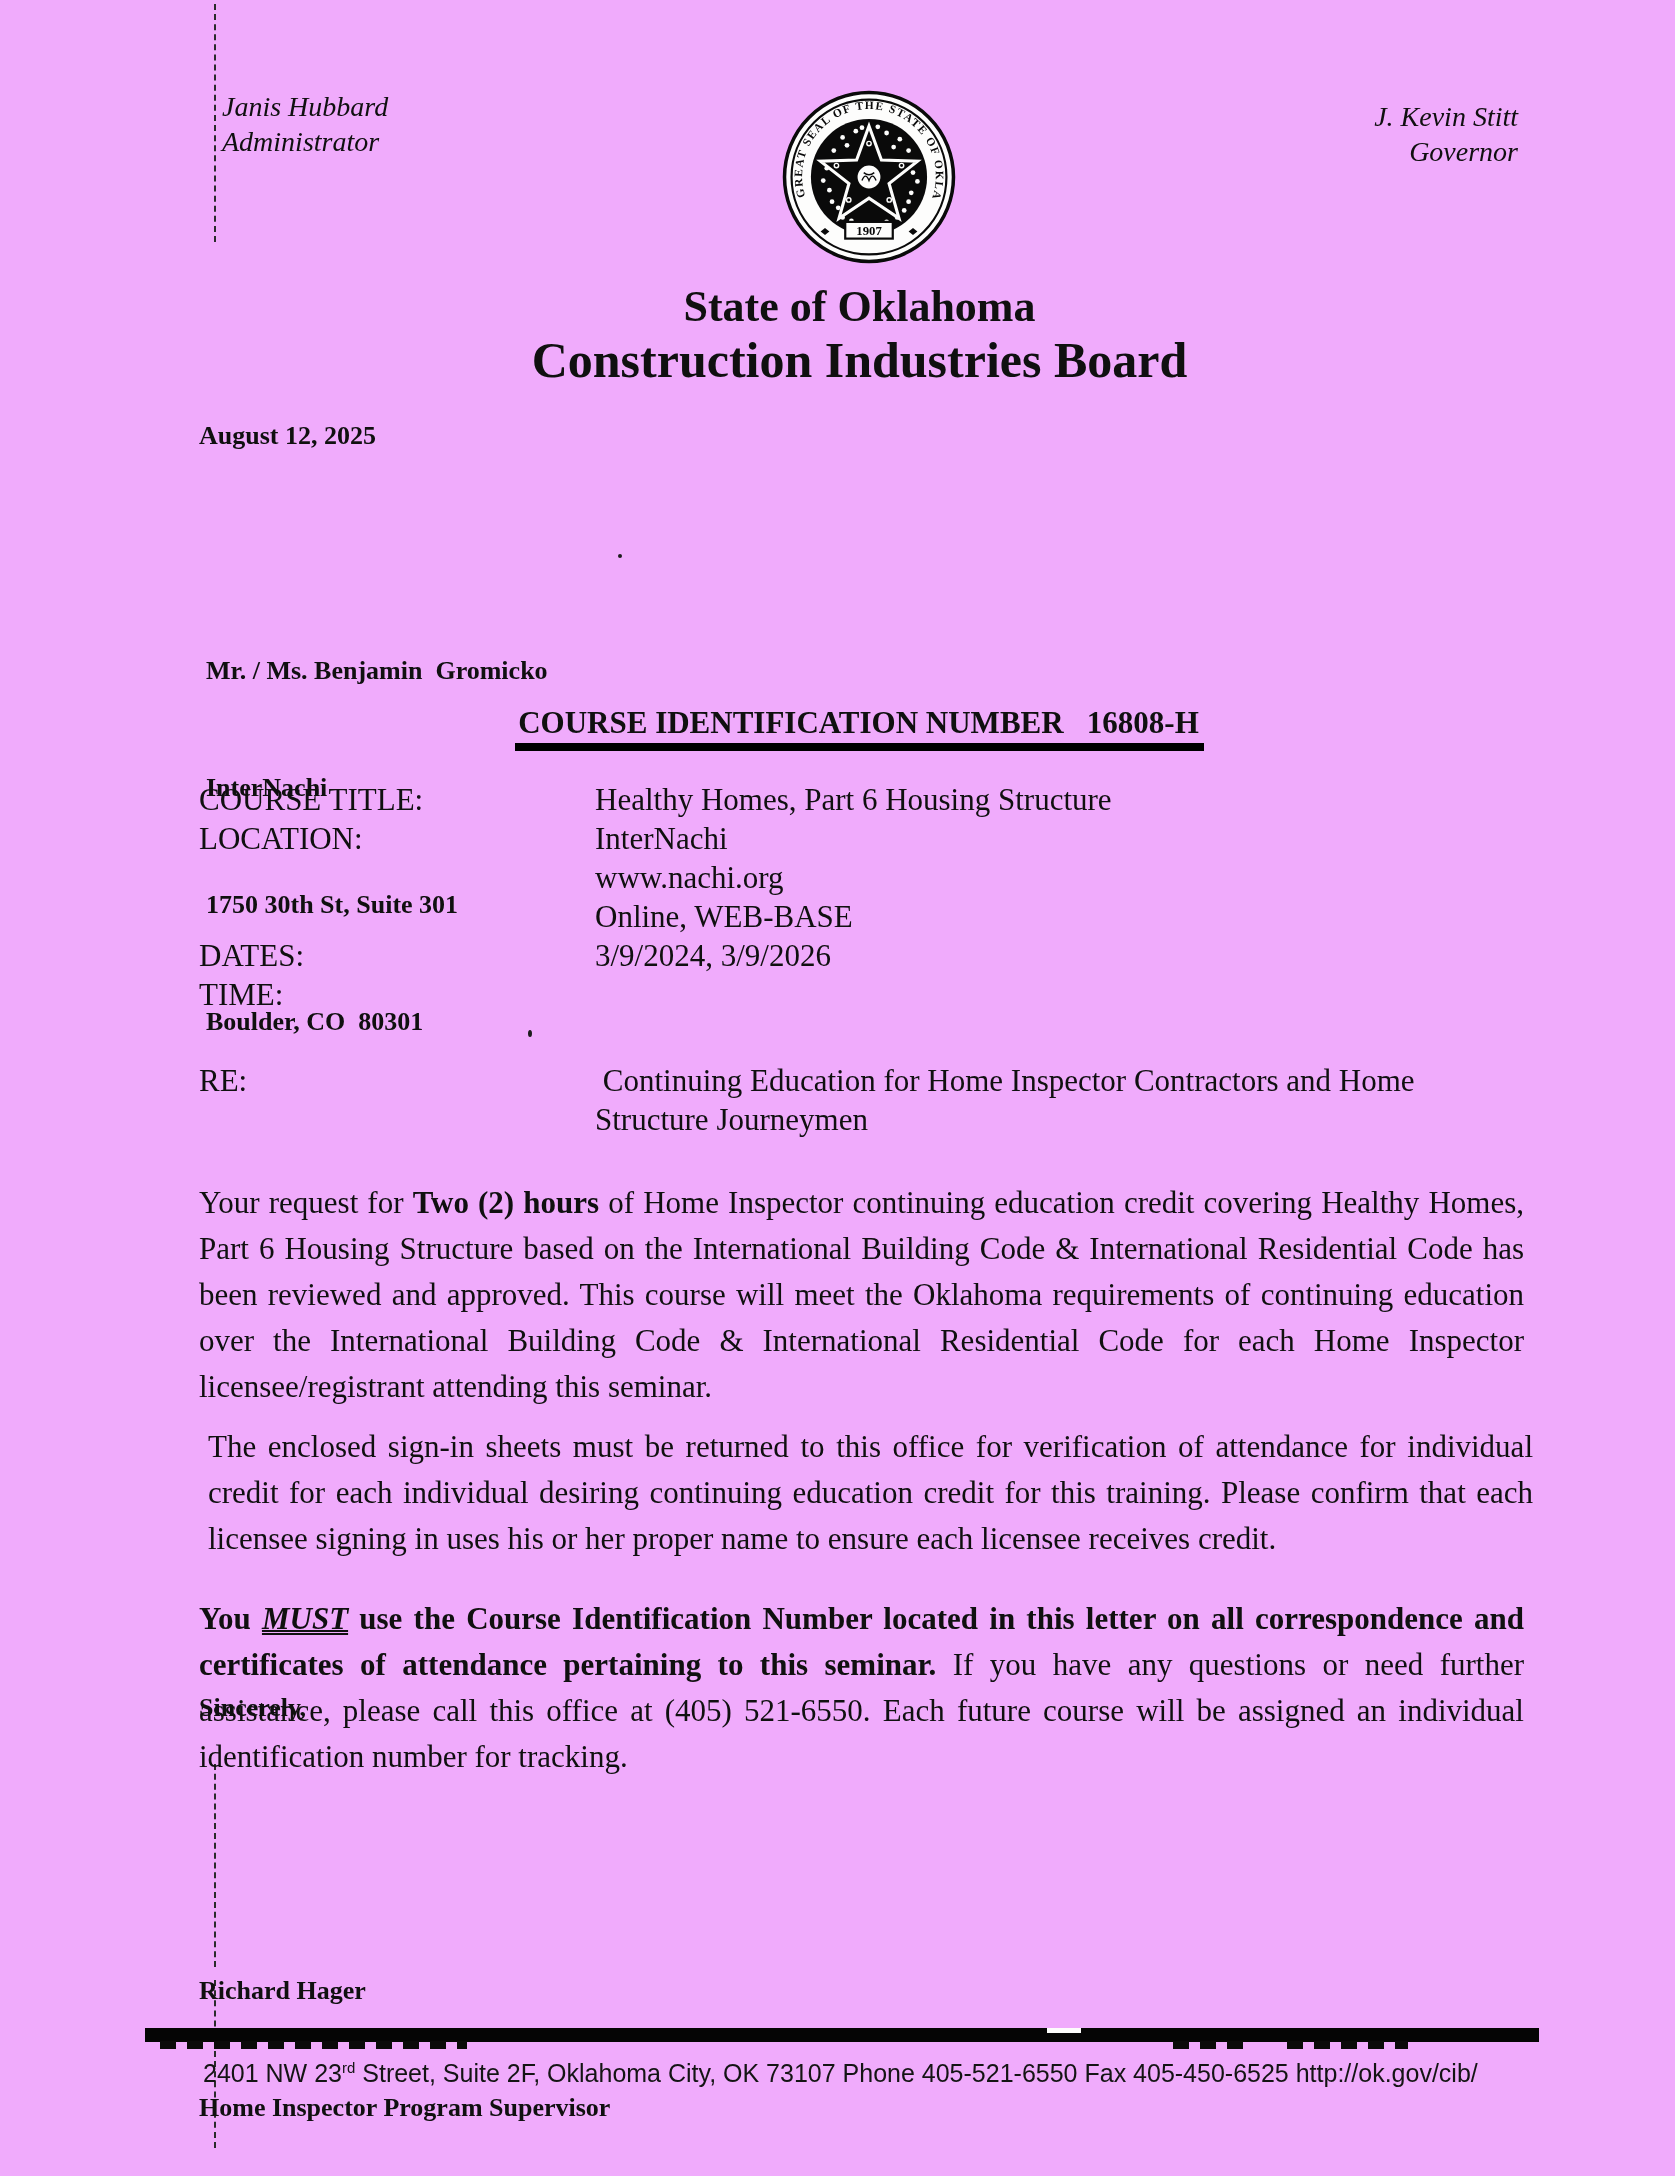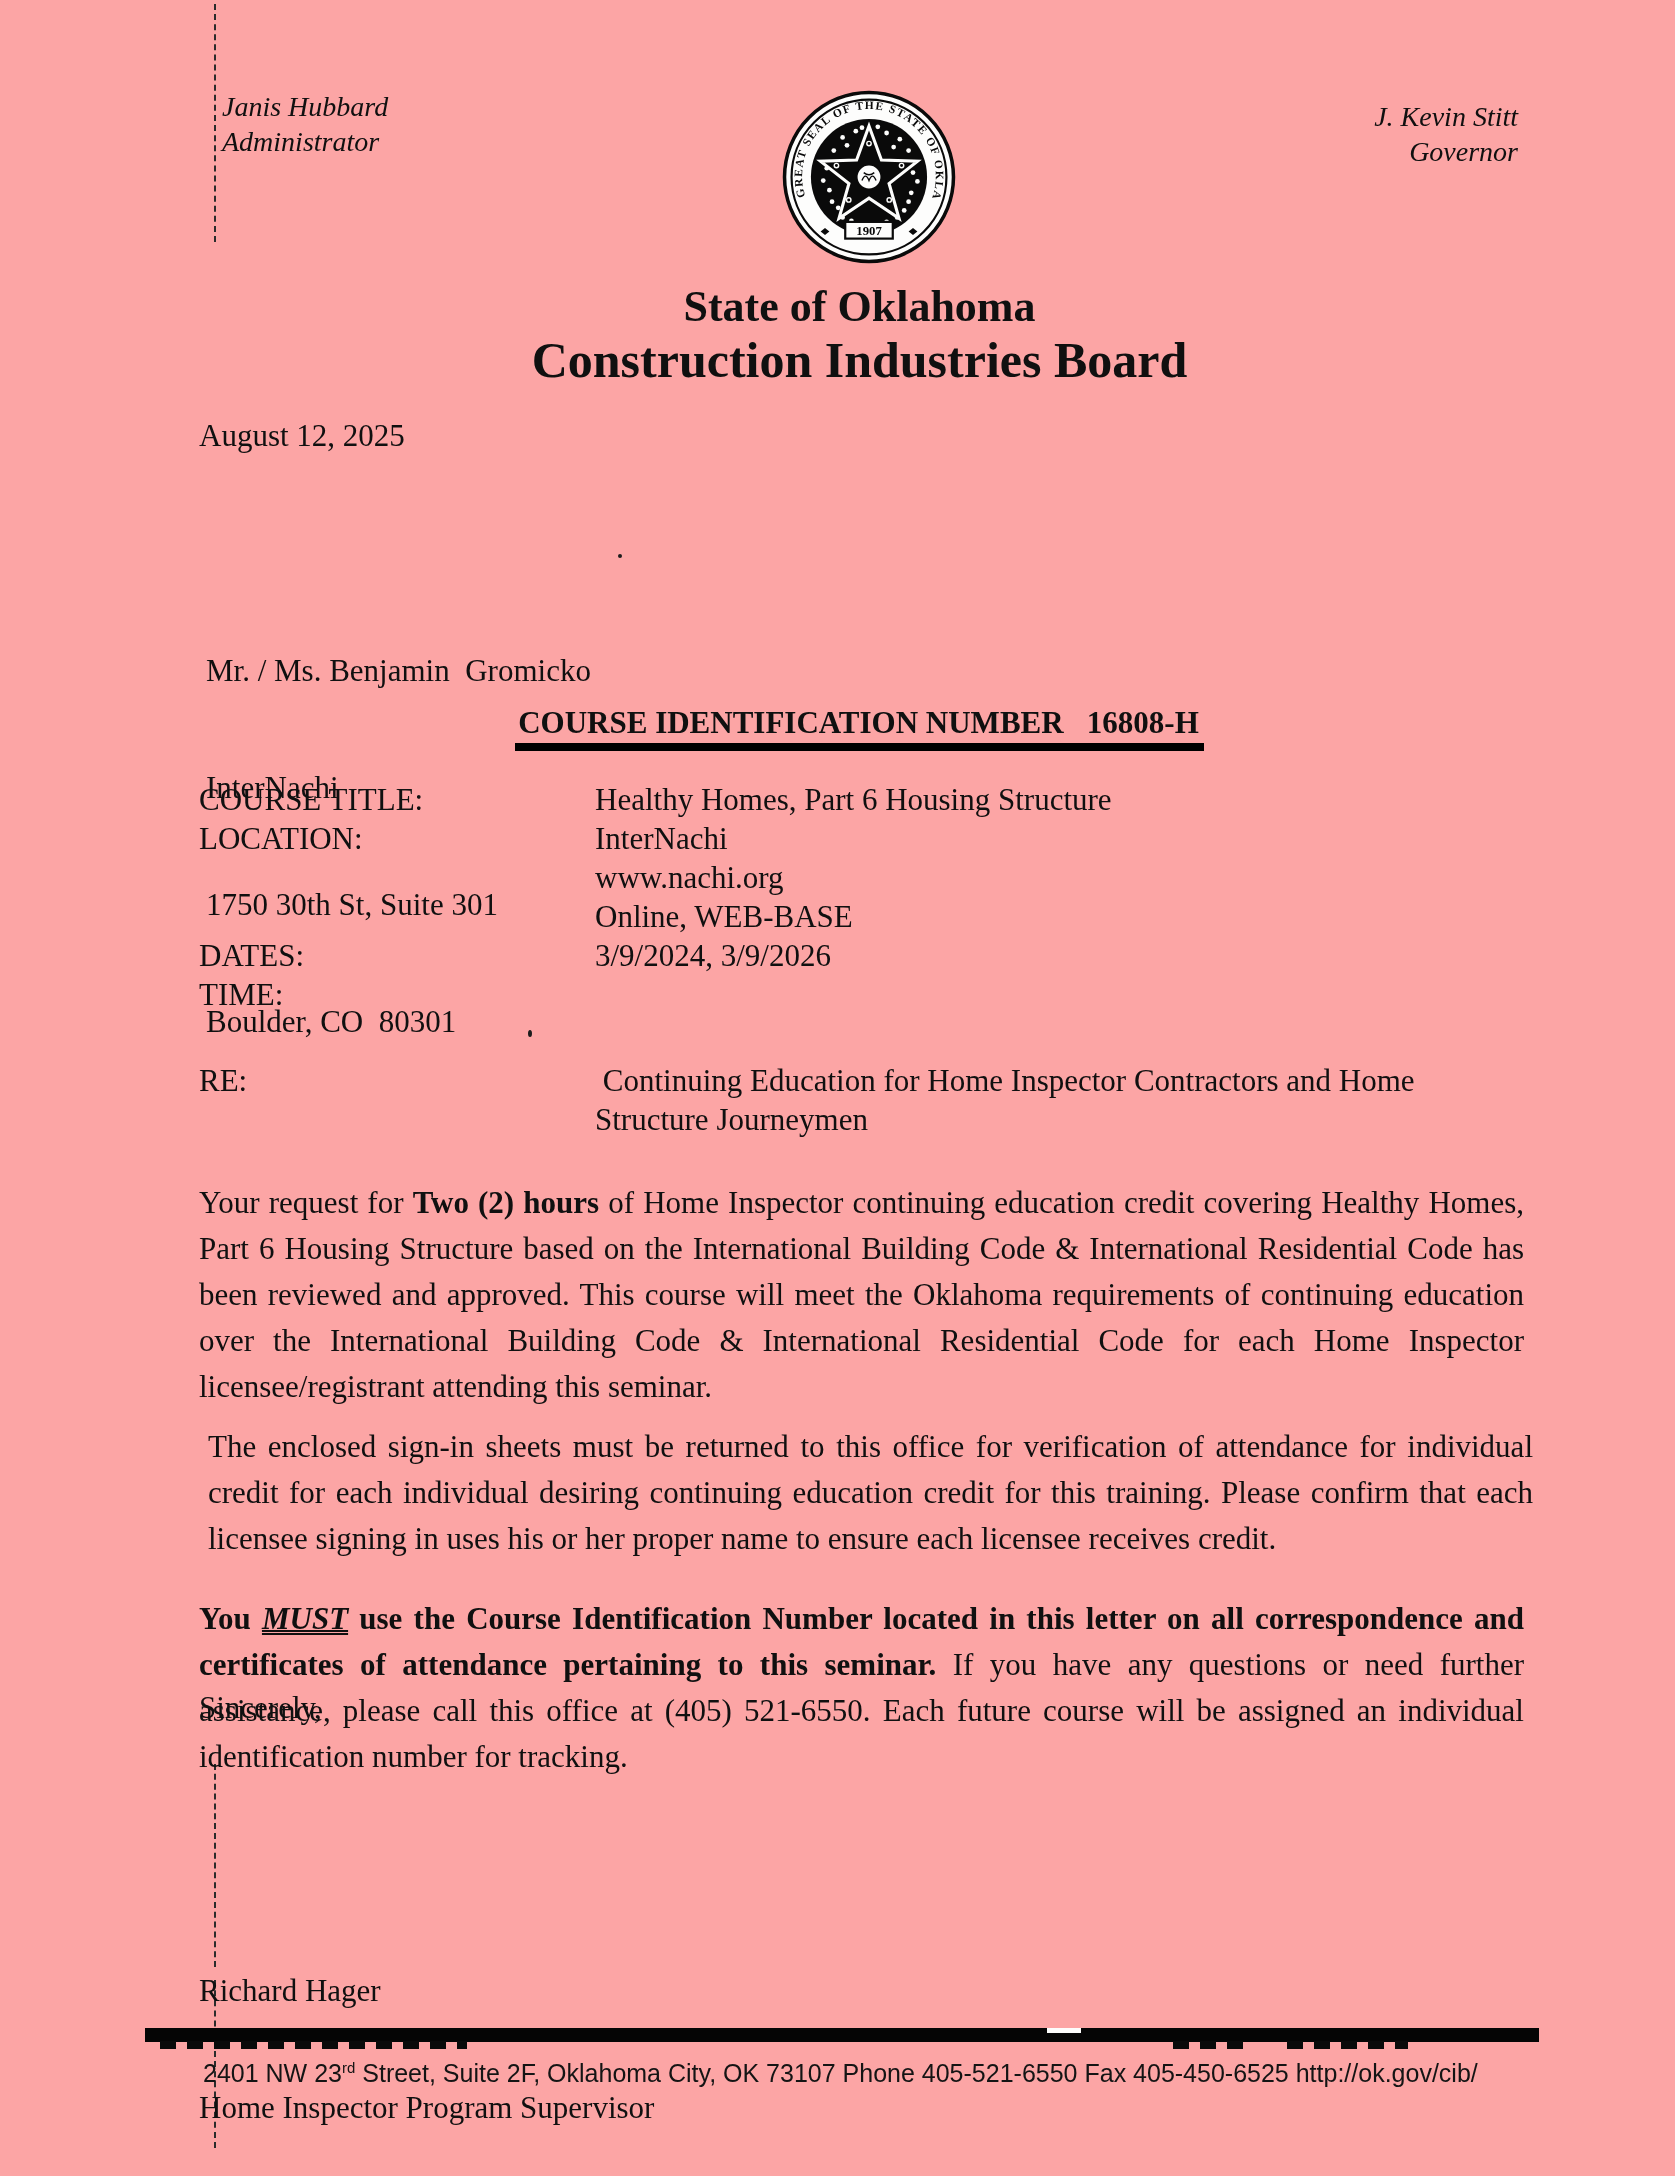--- a/index.html
+++ b/index.html
@@ -1,39 +1,39 @@
 <!DOCTYPE html>
 <html><head>
 <meta charset="utf-8">
 <style>
   html,body { margin:0; padding:0; background:#9a9a9a; }
   .page {
     position:relative; width:1675px; height:2176px; margin:0 auto;
-    background:#fca5a5; color:#101010; overflow:hidden;
+    background:#f0abfc; color:#101010; overflow:hidden;
     font-family:"Liberation Serif", serif;
   }
   
   .dash-artifact { position:absolute; width:0; border-left:2px dashed #2b2b2b; }
   .dash-top    { left:214px; top:4px;    height:238px; }
   .dash-mid    { left:214px; top:1764px; height:203px; }
   .dash-bottom { left:214px; top:1980px; height:168px; }
 
   .admin-block { position:absolute; left:222px; top:89px;
     font-style:italic; font-size:28px; line-height:35px; }
   .governor-block { position:absolute; right:157px; top:99px; text-align:right;
     font-style:italic; font-size:28px; line-height:35px; }
 
   .seal-wrap { position:absolute; left:781px; top:89px; width:176px; height:176px; }
 
   .org-title { position:absolute; left:44px; right:0; top:281px; text-align:center; }
   .org-line1 { font-weight:bold; font-size:44px; line-height:51px; }
   .org-line2 { font-weight:bold; font-size:50px; line-height:57px; }
 
   
-  .serif-text { font-size:31px; line-height:39px; white-space:pre-wrap; }
+  .serif-text { font-size:26px; line-height:39px; white-space:pre-wrap;font-weight:bold; }
   .date-line  { position:absolute; left:199px; top:416px; }
   .recipient  { position:absolute; left:199px; top:573px;margin-left:7px; }
 
   .course-heading { position:absolute; left:44px; right:0; top:705px; text-align:center; }
   .course-heading span {
     font-weight:bold; font-size:31px; white-space:pre;
     border-bottom:8px solid #000000; padding:0 5px 3px 3px; }
 
   .details, .re-block { position:absolute; left:199px; display:grid;
     grid-template-columns:396px 1fr; font-size:31px; line-height:39px; }

